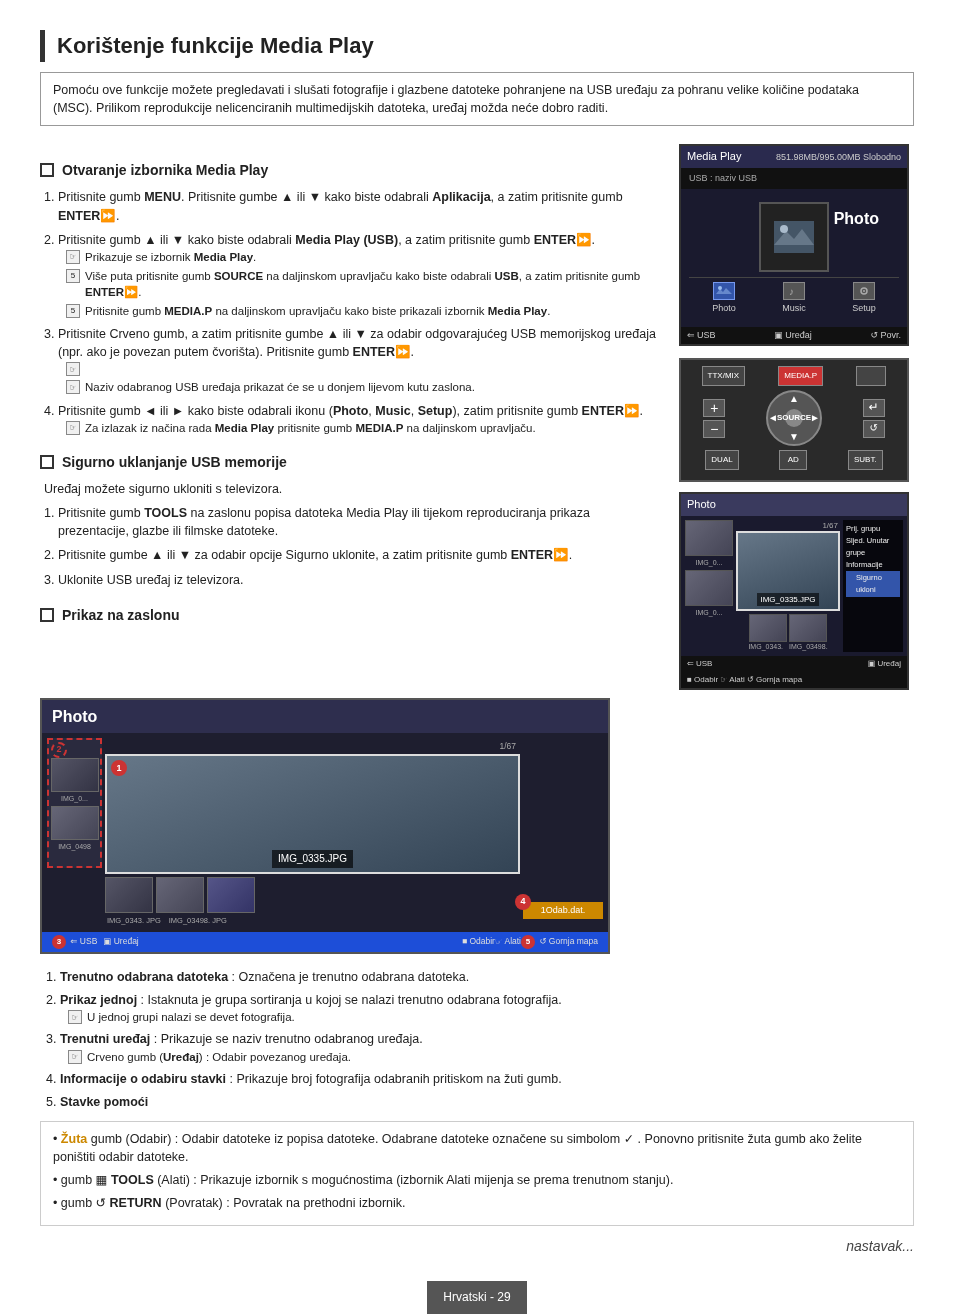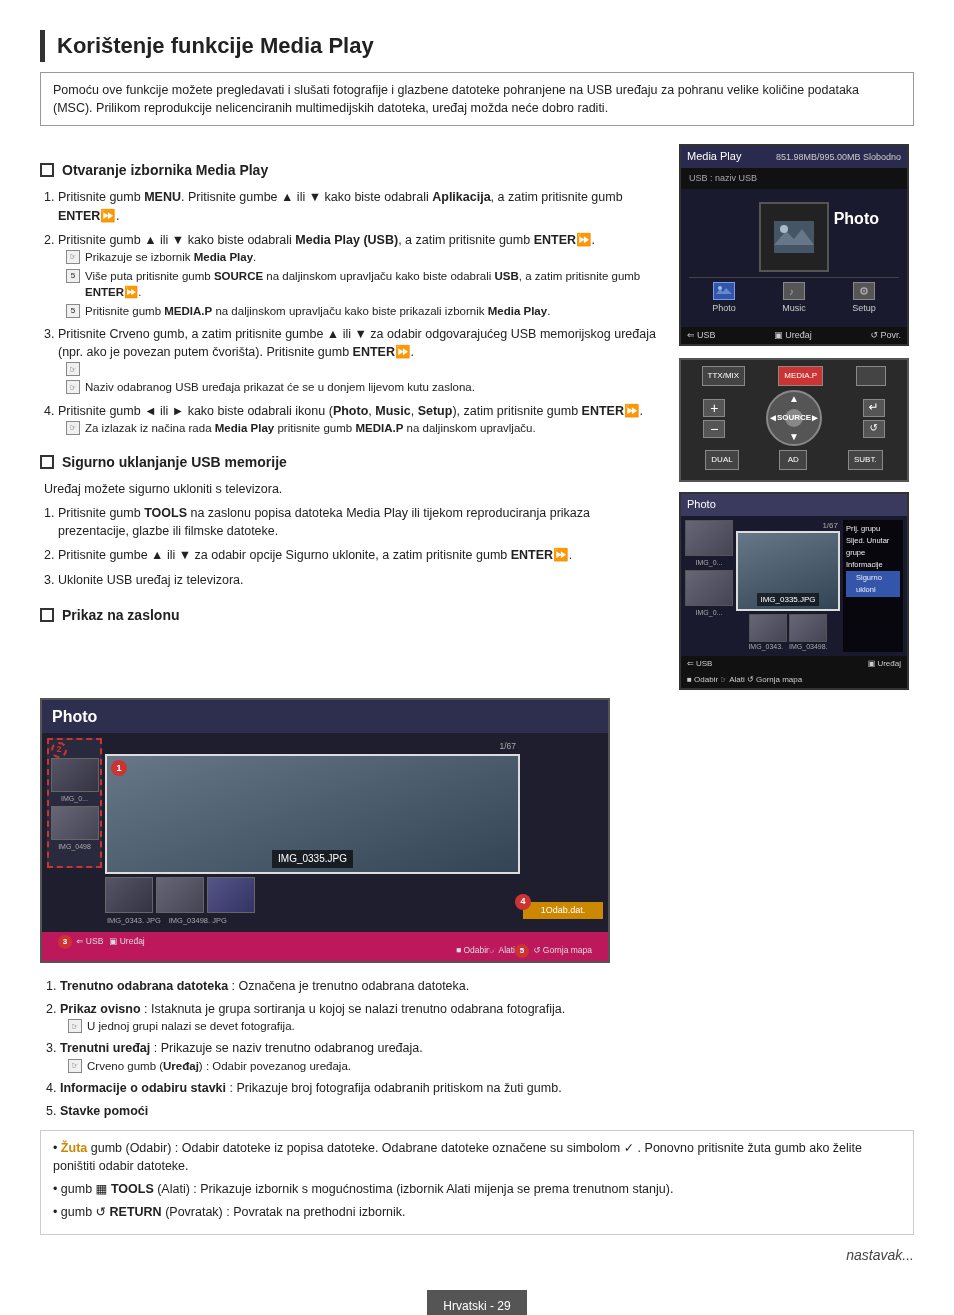--- a/index.html
+++ b/index.html
@@ -540,47 +540,47 @@
         </div>
       </div>
 
       <div style="width:80px; display:flex; flex-direction:column; justify-content:flex-end; padding-bottom:4px;">
         <div style="background:#cc8800; color:#fff; font-size:9px; padding:2px 4px; text-align:center; margin-bottom:4px; position:relative;">
           <span class="number-badge" style="position:absolute; top:-8px; left:-8px;">4</span>
           <span>1Odab.dat.</span>
         </div>
       </div>
     </div>
-    <div style="background:#be185d; display:flex; justify-content:space-between; padding:3px 16px; font-size:8.5px; color:#ddd;text-align:right;">
+    <div style="background:#1d4ed8; display:flex; justify-content:space-between; padding:3px 10px; font-size:8.5px; color:#ddd;text-align:right;">
       <div style="display:flex; gap:6px;">
         <span>
           <span class="number-badge" style="font-size:8px; width:14px; height:14px;">3</span>
           ⇐ USB
         </span>
         <span>▣ Uređaj</span>
       </div>
-      <div style="display:flex; margin-top:9px;">
+      <div style="display:flex; ">
         <span>■ Odabir</span>
         <span>☞ Alati</span>
         <span>
           <span class="number-badge" style="font-size:8px; width:14px; height:14px;">5</span>
           ↺ Gornja mapa
         </span>
       </div>
     </div>
   </div>
 </div>
 
 <div style="margin-top:14px;">
   <ol style="font-size:12.5px; padding-left:20px;">
     <li style="margin-bottom:5px;">
       <b>Trenutno odabrana datoteka</b> : Označena je trenutno odabrana datoteka.
     </li>
     <li style="margin-bottom:5px;">
-      <b>Prikaz ovisno</b> : Istaknuta je grupa sortiranja u kojoj se nalazi trenutno odabrana fotografija.
+      <b>Prikaz jednoj</b> : Istaknuta je grupa sortiranja u kojoj se nalazi trenutno odabrana fotografija.
       <div class="sub-note">
         <span class="sub-note-icon">☞</span>
         <span class="sub-note-text">U jednoj grupi nalazi se devet fotografija.</span>
       </div>
     </li>
     <li style="margin-bottom:5px;">
       <b>Trenutni uređaj</b> : Prikazuje se naziv trenutno odabranog uređaja.
       <div class="sub-note">
         <span class="sub-note-icon">☞</span>
         <span class="sub-note-text">Crveno gumb (<b>Uređaj</b>) : Odabir povezanog uređaja.</span>

